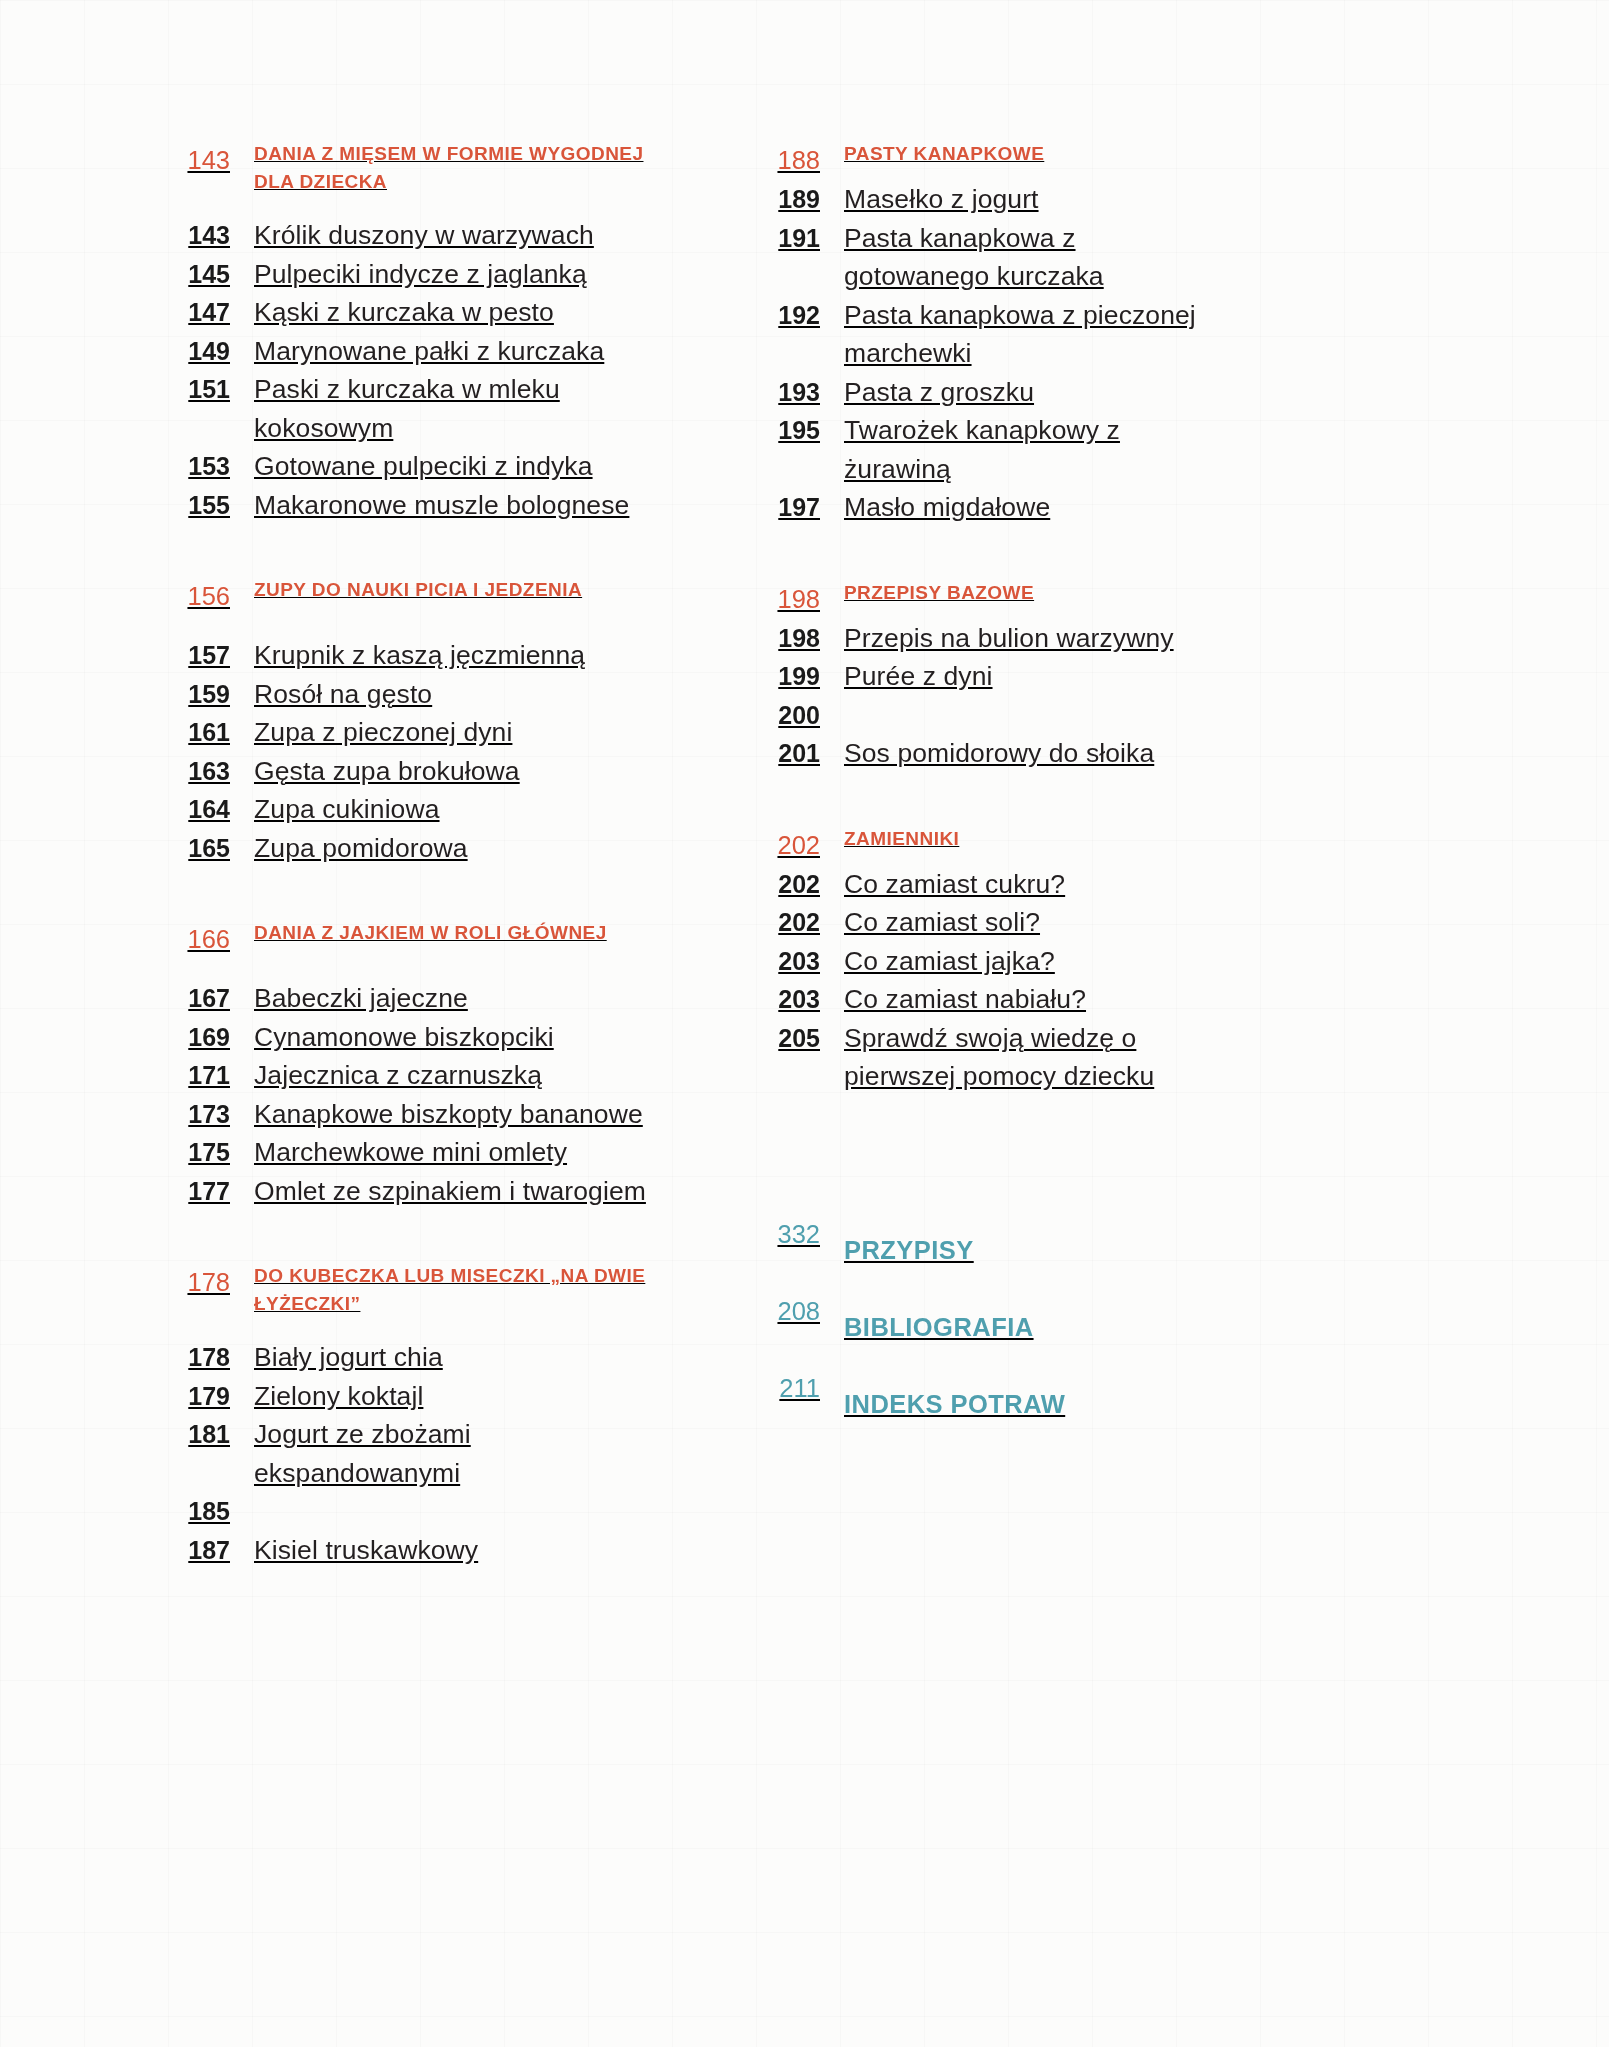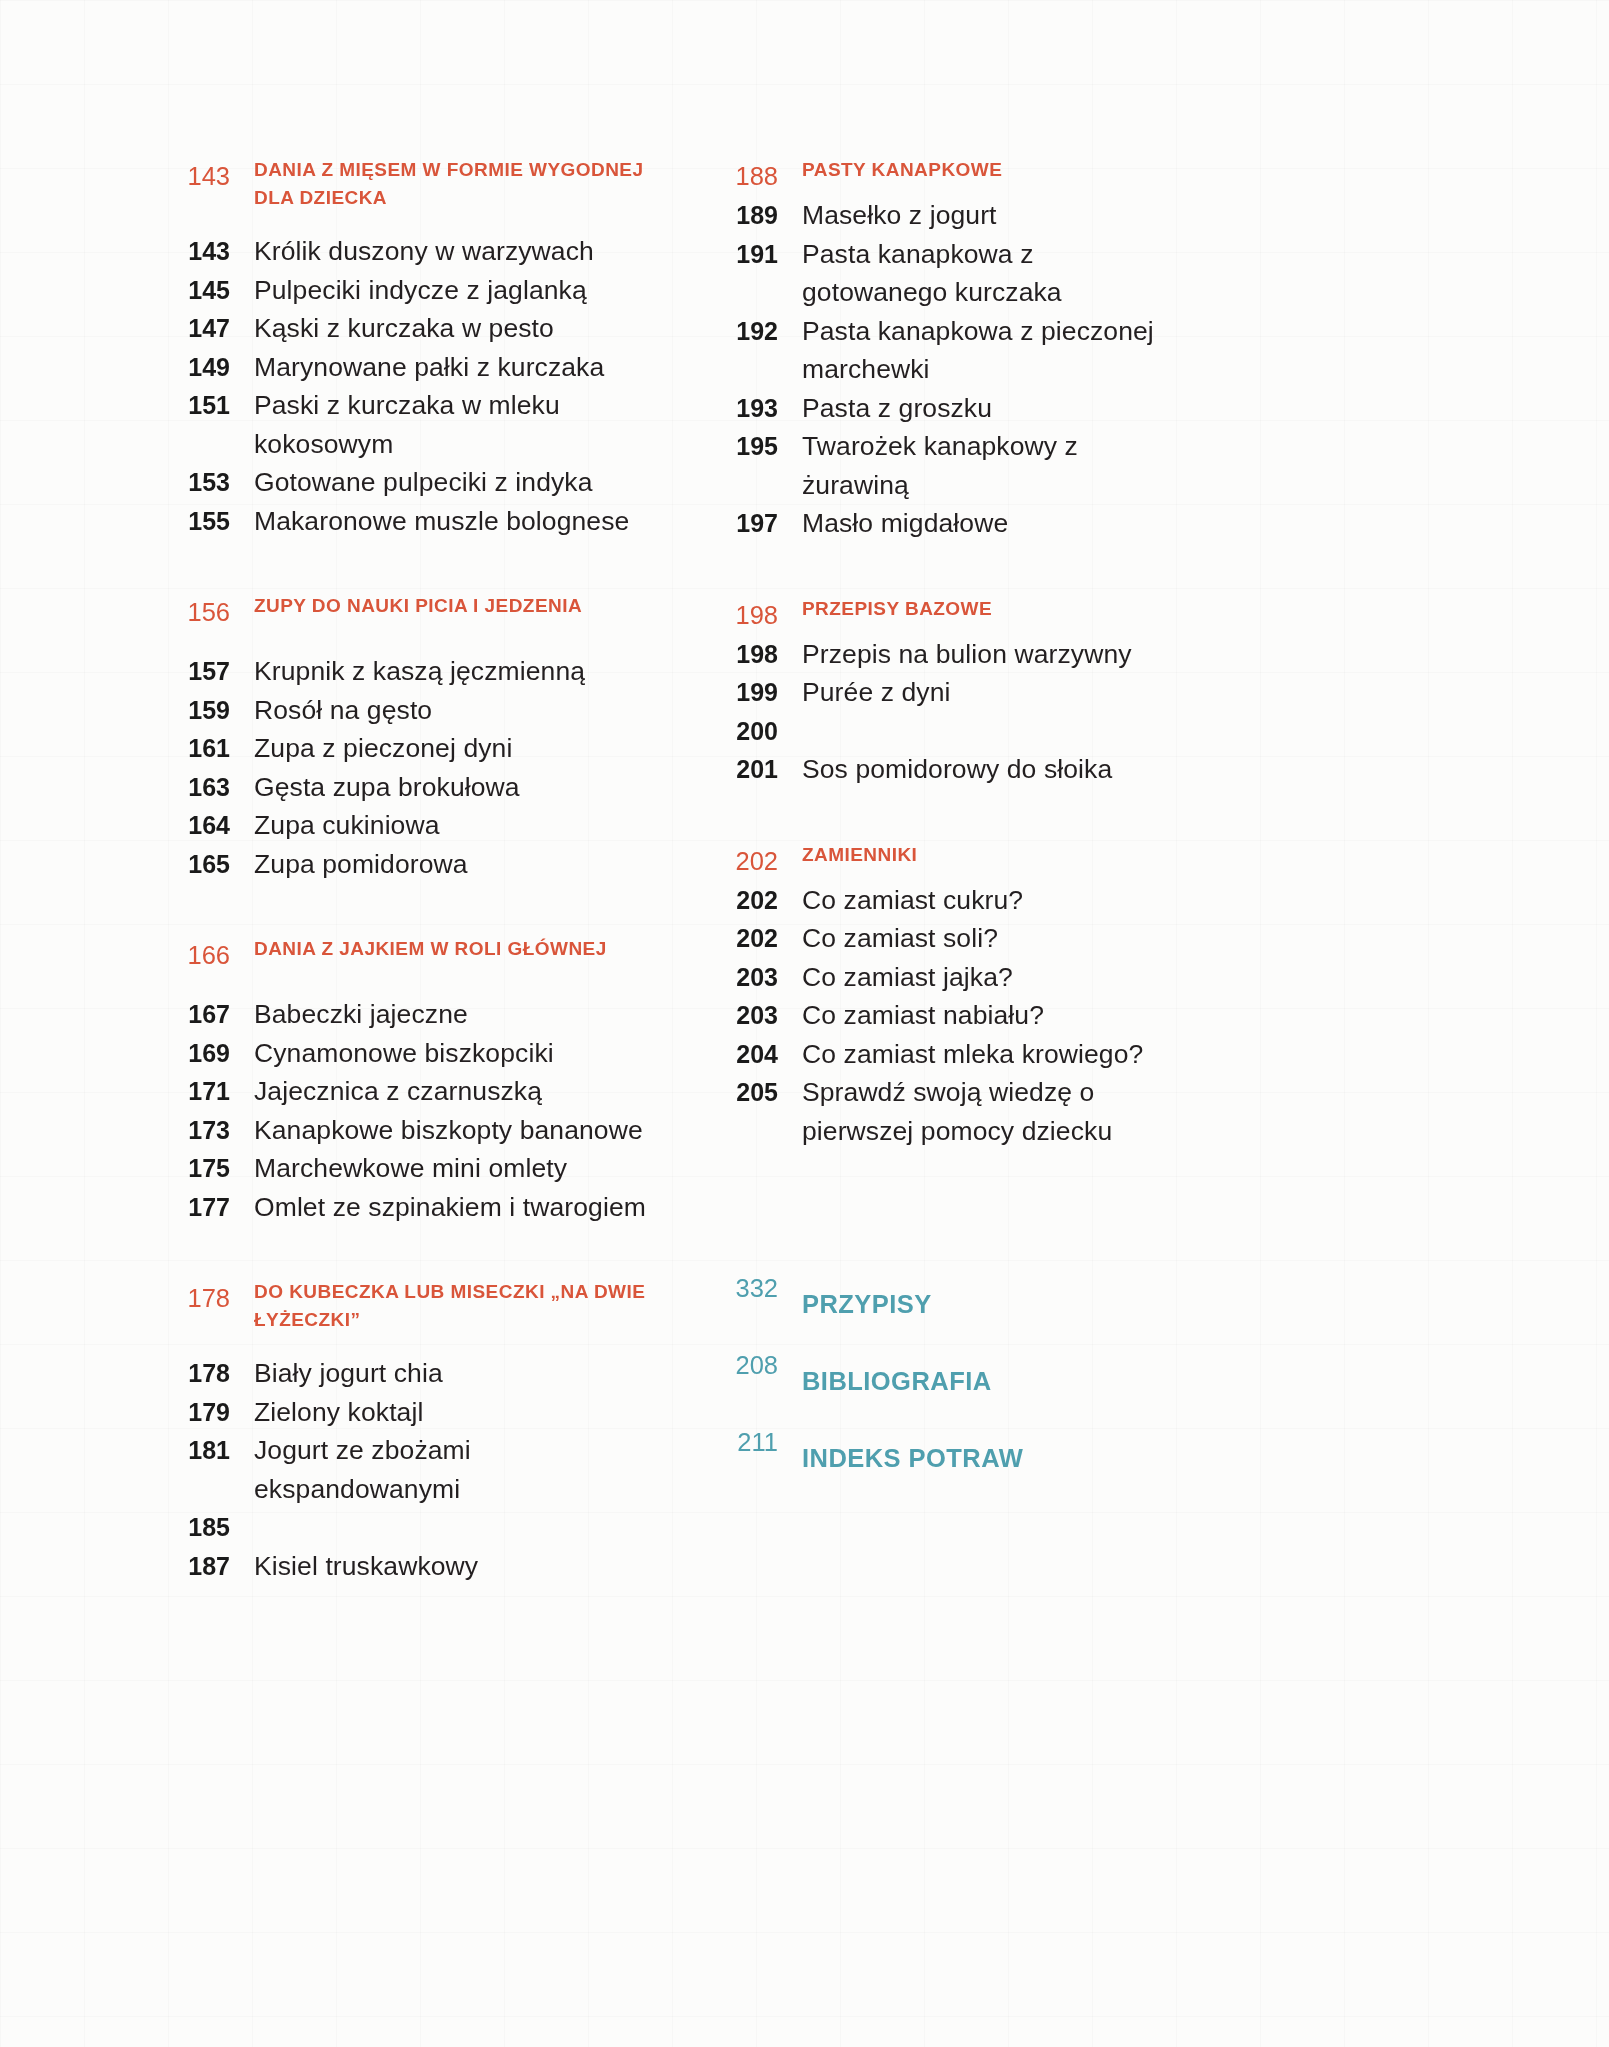--- a/index.html
+++ b/index.html
@@ -17,24 +17,25 @@
       linear-gradient(to right, rgba(0,0,0,0.018) 1px, transparent 1px),
       linear-gradient(to bottom, rgba(0,0,0,0.018) 1px, transparent 1px);
     background-size: 84px 84px;
     font-family: "Liberation Sans", sans-serif;
     overflow: hidden;
     box-sizing: border-box;
   }
   .columns {
     position: absolute;
     left: 168px;
-    top: 156px;
+    top: 140px;
     width: 1280px;
     display: flex;
-    gap: 68px;
+    gap: 110px;
+    text-decoration: underline;
   }
   .col {
     width: 480px;
     flex: 0 0 480px;
   }
   .col-right { width: 470px; flex: 0 0 470px; }
 
   
   .row {
     display: flex;
@@ -290,24 +291,20 @@
         </div>
         <div class="row entry">
           <span class="num">203</span>
           <span class="txt">Co zamiast jajka?</span>
         </div>
         <div class="row entry">
           <span class="num">203</span>
           <span class="txt">Co zamiast nabiału?</span>
         </div>
         <div class="row entry">
-          <span class="num">204</span>
-          <span class="txt">Co zamiast mleka krowiego?</span>
-        </div>
-        <div class="row entry">
           <span class="num">205</span>
           <span class="txt">Sprawdź swoją wiedzę o pierwszej pomocy dziecku</span>
         </div>
         <div class="gap-backmatter-top"></div>
         <div class="row backmatter-row">
           <span class="num">332</span>
           <span class="txt">PRZYPISY</span>
         </div>
         <div class="gap-backmatter"></div>
         <div class="row backmatter-row">

